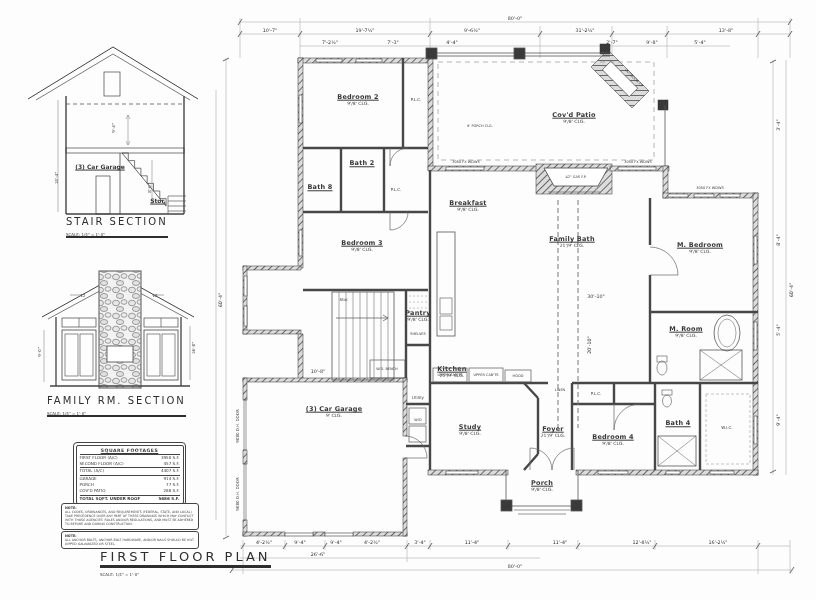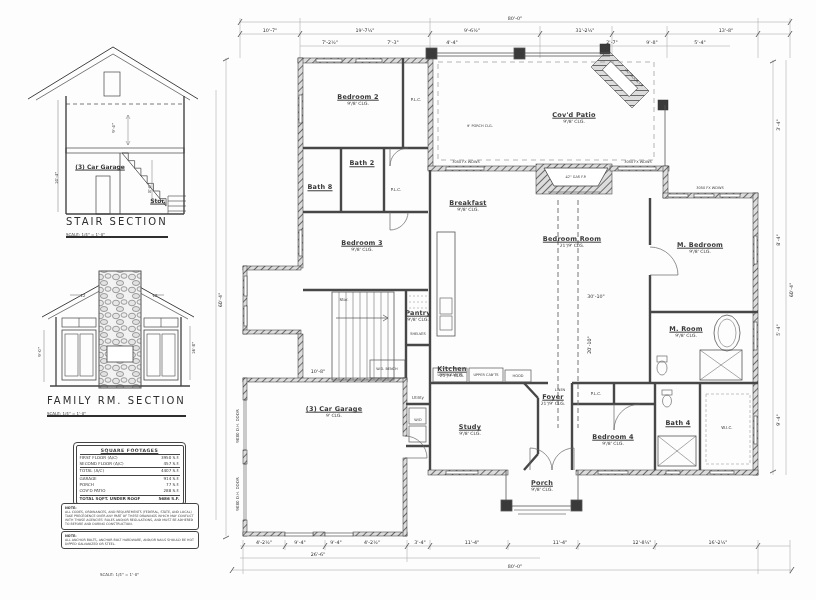--- a/index.html
+++ b/index.html
@@ -315,21 +315,21 @@
 <div class="lbl" style="left:468px;top:206px">
       <span class="rn">Breakfast</span>
       <span class="rc">9'/8' CLG.</span>
     </div>
 <div class="lbl" style="left:574px;top:118px">
       <span class="rn">Cov'd Patio</span>
       <span class="rc">9'/8' CLG.</span>
     </div>
 <div class="lbl t35" style="left:480px;top:126px">9' PORCH CLG.</div>
 <div class="lbl" style="left:572px;top:242px">
-      <span class="rn">Bedroom Room</span>
+      <span class="rn">Family Bath</span>
       <span class="rc">21'/9' CLG.</span>
     </div>
 <div class="lbl" style="left:452px;top:372px">
       <span class="rn">Kitchen</span>
       <span class="rc">21'/9' CLG.</span>
     </div>
 <div class="lbl" style="left:700px;top:248px">
       <span class="rn">M. Bedroom</span>
       <span class="rc">9'/8' CLG.</span>
     </div>
@@ -343,21 +343,21 @@
     </div>
 <div class="lbl" style="left:613px;top:440px">
       <span class="rn">Bedroom 4</span>
       <span class="rc">9'/8' CLG.</span>
     </div>
 <div class="lbl t4" style="left:596px;top:394px">P.L.C.</div>
 <div class="lbl" style="left:470px;top:430px">
       <span class="rn">Study</span>
       <span class="rc">9'/8' CLG.</span>
     </div>
-<div class="lbl" style="left:553px;top:400px">
+<div class="lbl" style="left:553px;top:432px">
       <span class="rn">Foyer</span>
       <span class="rc">21'/9' CLG.</span>
     </div>
 <div class="lbl" style="left:542px;top:486px">
       <span class="rn">Porch</span>
       <span class="rc">9'/8' CLG.</span>
     </div>
 <div class="lbl t4" style="left:418px;top:398px">Utility</div>
 <div class="lbl t35" style="left:418px;top:420px">W/D</div>
 <div class="lbl" style="left:334px;top:412px">
@@ -404,15 +404,16 @@
 <div class="lbl dim rot" style="left:221px;top:300px">60'-4"</div>
 <div class="lbl dim rot" style="left:779px;top:125px">3'-4"</div>
 <div class="lbl dim rot" style="left:779px;top:240px">8'-4"</div>
 <div class="lbl dim rot" style="left:779px;top:330px">5'-4"</div>
 <div class="lbl dim rot" style="left:779px;top:420px">9'-4"</div>
 <div class="lbl dim rot" style="left:792px;top:290px">60'-4"</div>
 <div class="lbl dim" style="left:596px;top:297px">30'-10"</div>
 <div class="lbl dim rot" style="left:590px;top:345px">20'-10"</div>
 <div class="lbl dim" style="left:318px;top:372px">10'-8"</div>
 
+<div class="main-title" style="left:100px;top:549px">FIRST FLOOR PLAN</div>
 <div class="sec-scale" style="left:100px;top:572px">SCALE: 1/4" = 1'-0"</div>
 
 </div>
 
 </body></html>

